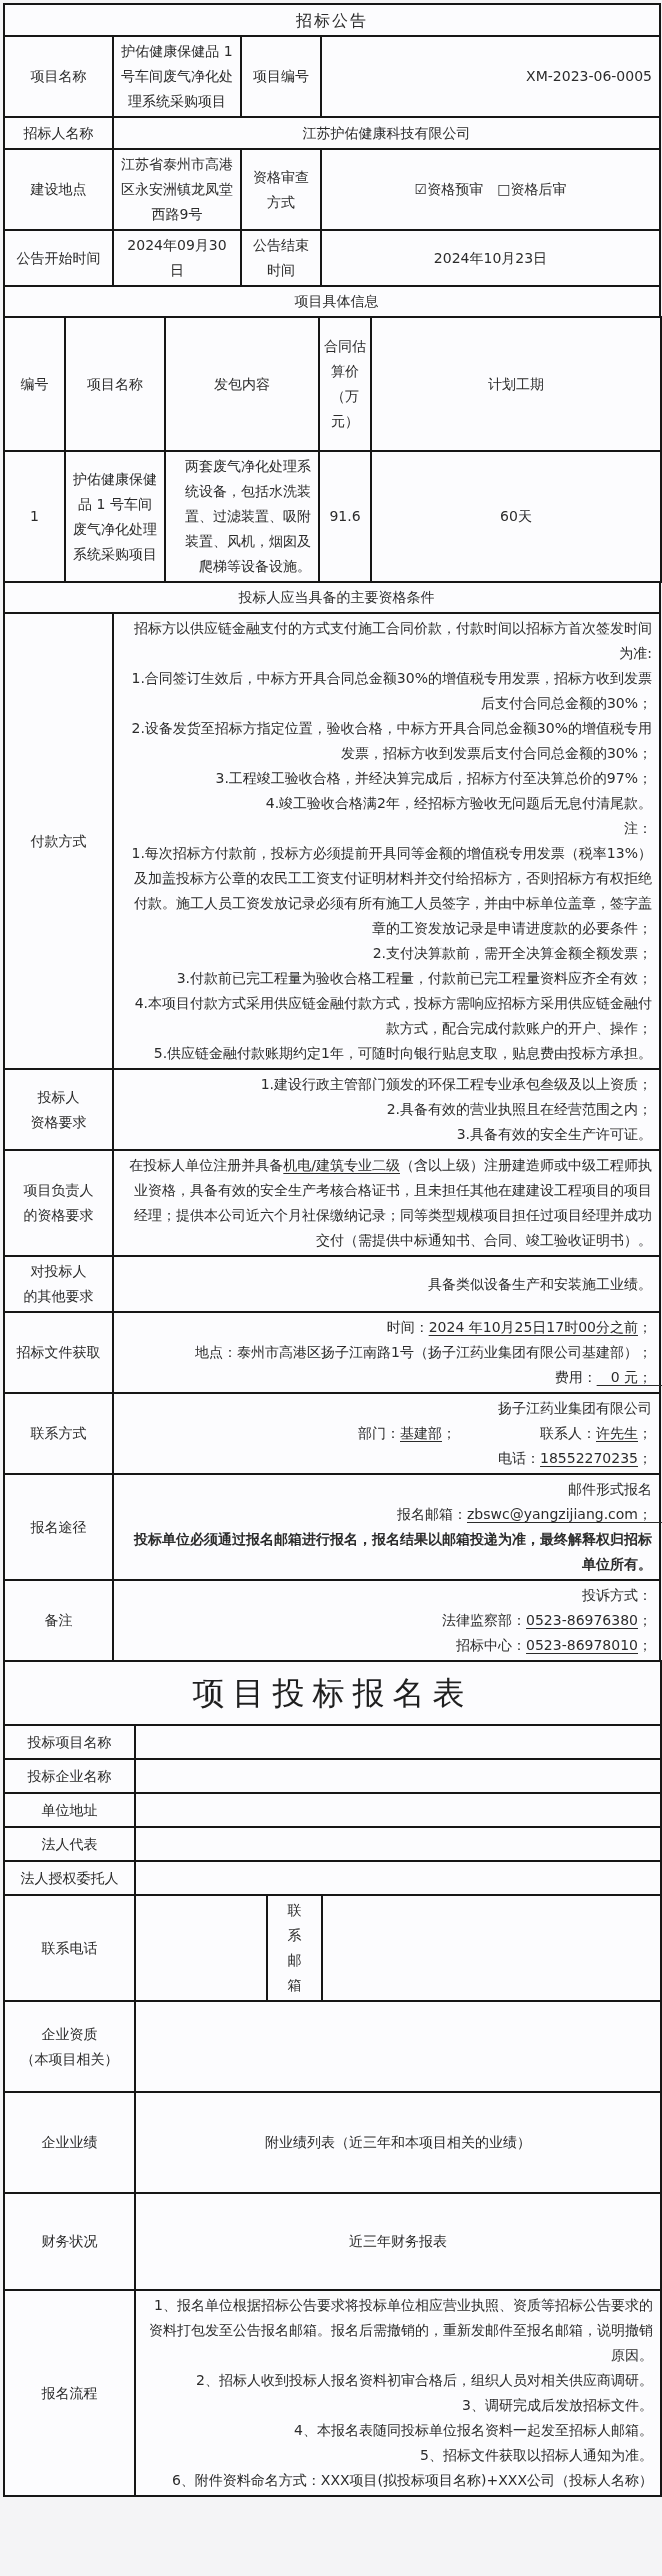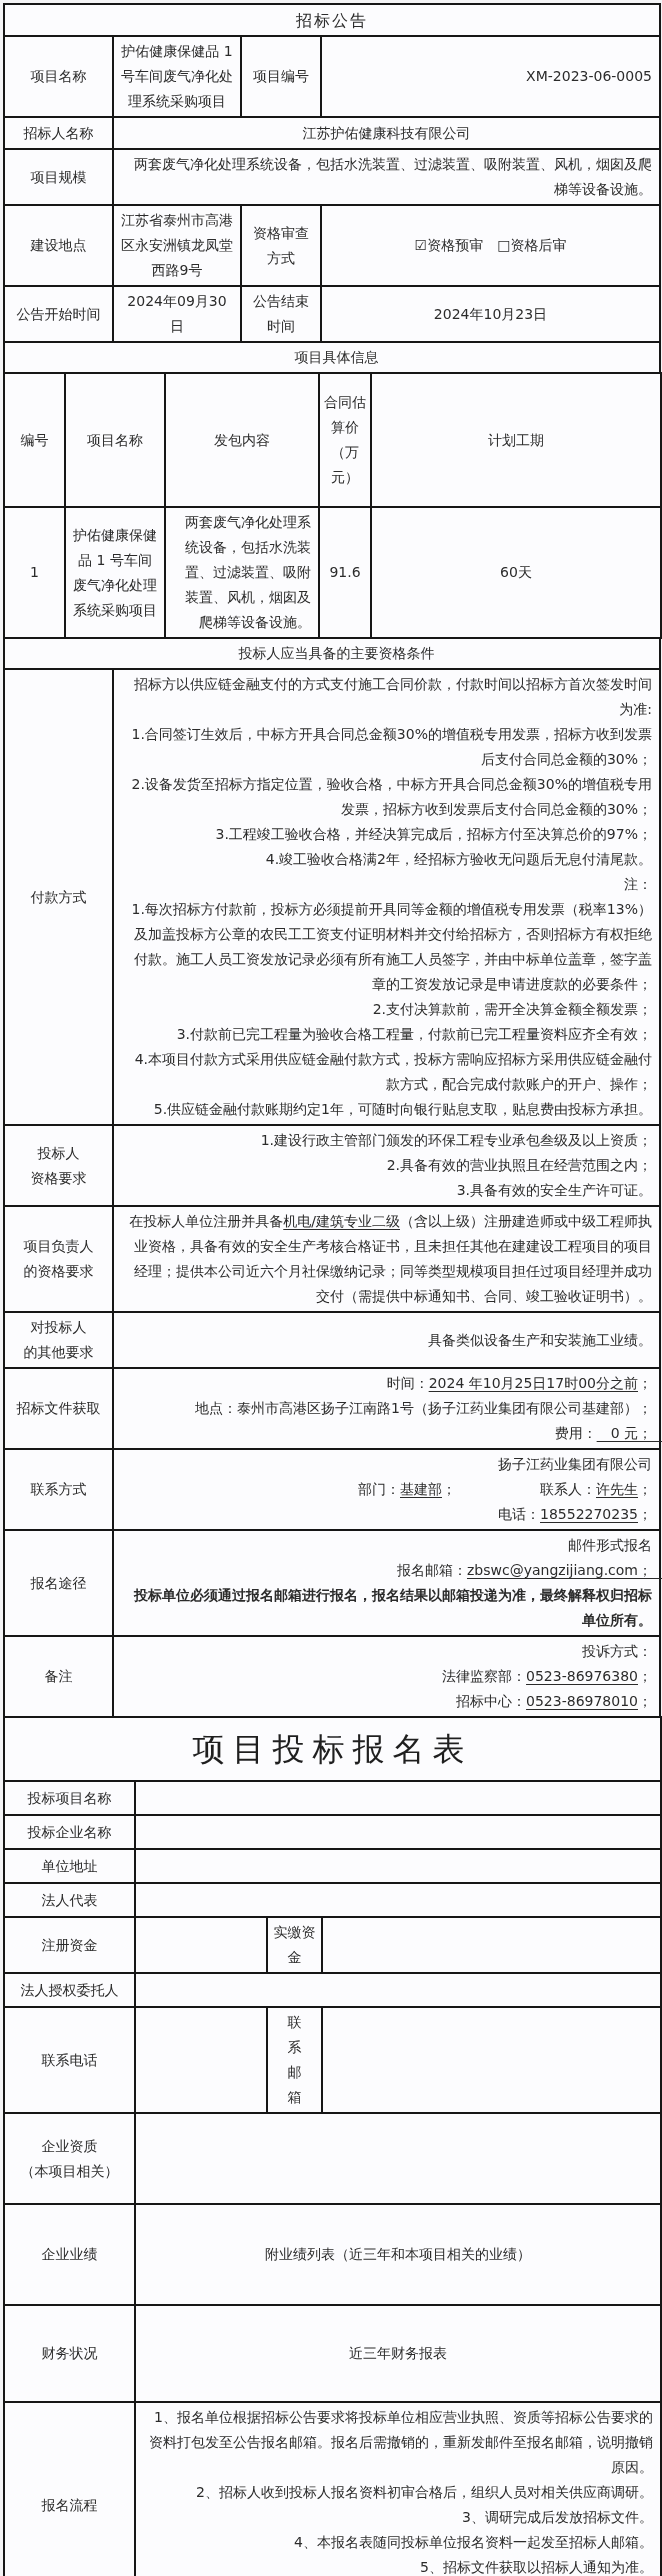--- a/index.html
+++ b/index.html
@@ -76,24 +76,20 @@
       <tr class="rh70">
         <td class="center">项目名称</td>
         <td class="center">护佑健康保健品 1号车间废气净化处理系统采购项目</td>
         <td class="center">项目编号</td>
         <td class="left">XM-2023-06-0005</td>
       </tr>
       <tr class="rh26">
         <td class="center">招标人名称</td>
         <td colspan="3" class="center">江苏护佑健康科技有限公司</td>
       </tr>
-      <tr class="rh44">
-        <td class="center">项目规模</td>
-        <td colspan="3" class="left">两套废气净化处理系统设备，包括水洗装置、过滤装置、吸附装置、风机，烟囱及爬梯等设备设施。</td>
-      </tr>
       <tr class="rh70">
         <td class="center">建设地点</td>
         <td class="center">江苏省泰州市高港区永安洲镇龙凤堂西路9号</td>
         <td class="center">资格审查方式</td>
         <td class="center">
           <span>☑</span><span>资格预审</span><span class="gap"></span><span>□</span><span>资格后审</span>
         </td>
       </tr>
       <tr class="rh42">
         <td class="center">公告开始时间</td>
@@ -230,26 +226,20 @@
         <td colspan="3"></td>
       </tr>
       <tr class="rh28">
         <td class="center">单位地址</td>
         <td colspan="3"></td>
       </tr>
       <tr class="rh28">
         <td class="center">法人代表</td>
         <td colspan="3"></td>
       </tr>
-      <tr class="rh46">
-        <td class="center">注册资金</td>
-        <td></td>
-        <td class="center" style="padding:2px 2px;">实缴资金</td>
-        <td></td>
-      </tr>
       <tr class="rh28">
         <td class="center">法人授权委托人</td>
         <td colspan="3"></td>
       </tr>
       <tr class="rh46">
         <td class="center">联系电话</td>
         <td></td>
         <td class="center" style="padding:2px 18px;">联系邮箱</td>
         <td></td>
       </tr>

